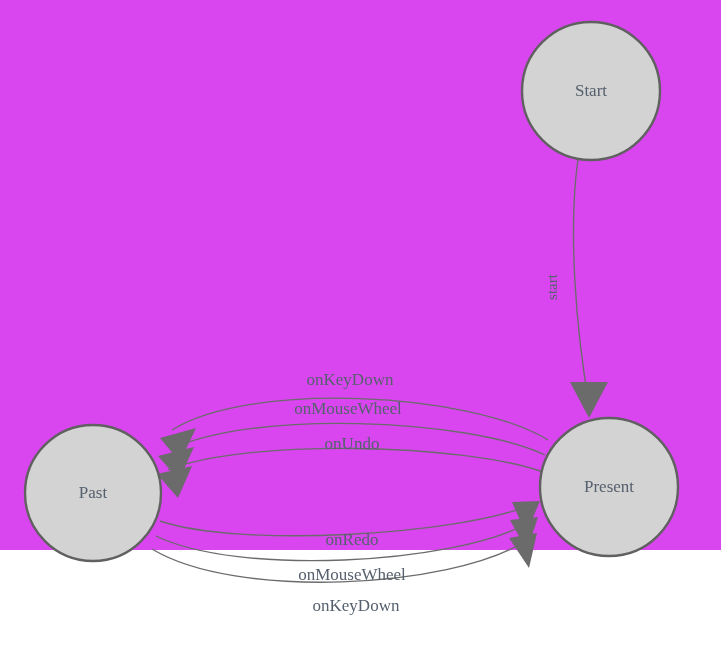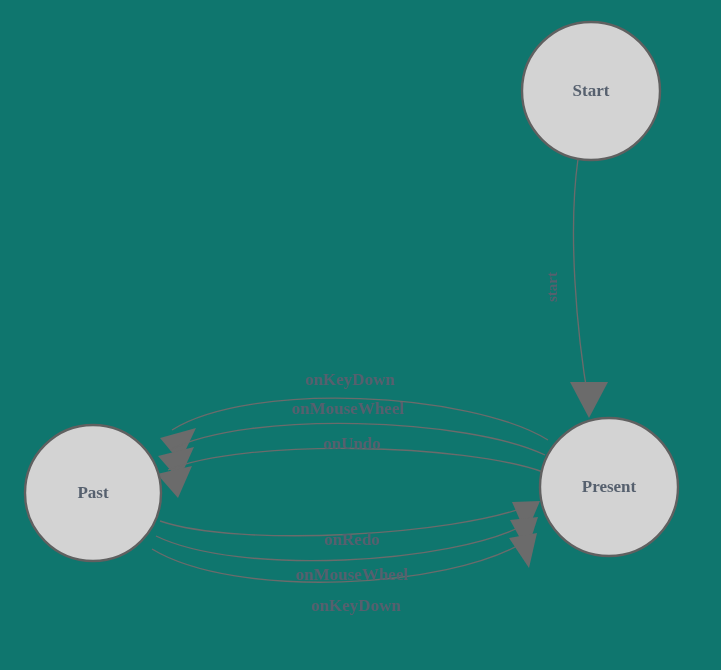--- a/index.html
+++ b/index.html
@@ -9,23 +9,22 @@
   }
   body {
     width: 721px;
     height: 670px;
     overflow: hidden;
     font-family: "Liberation Serif", "DejaVu Serif", serif;
   }
   #diagram-canvas {
     position: relative;
     width: 721px;
-    height: 670px;
-    background: #0f766e;
-    font-weight: bold;
+    height: 550px;
+    background: #d946ef;
   }
   svg#graph {
     display: block;
     width: 721px;
     height: 670px;
   }
   .node-circle {
     fill: #d3d3d3;
     stroke: #606060;
     stroke-width: 2.4;

